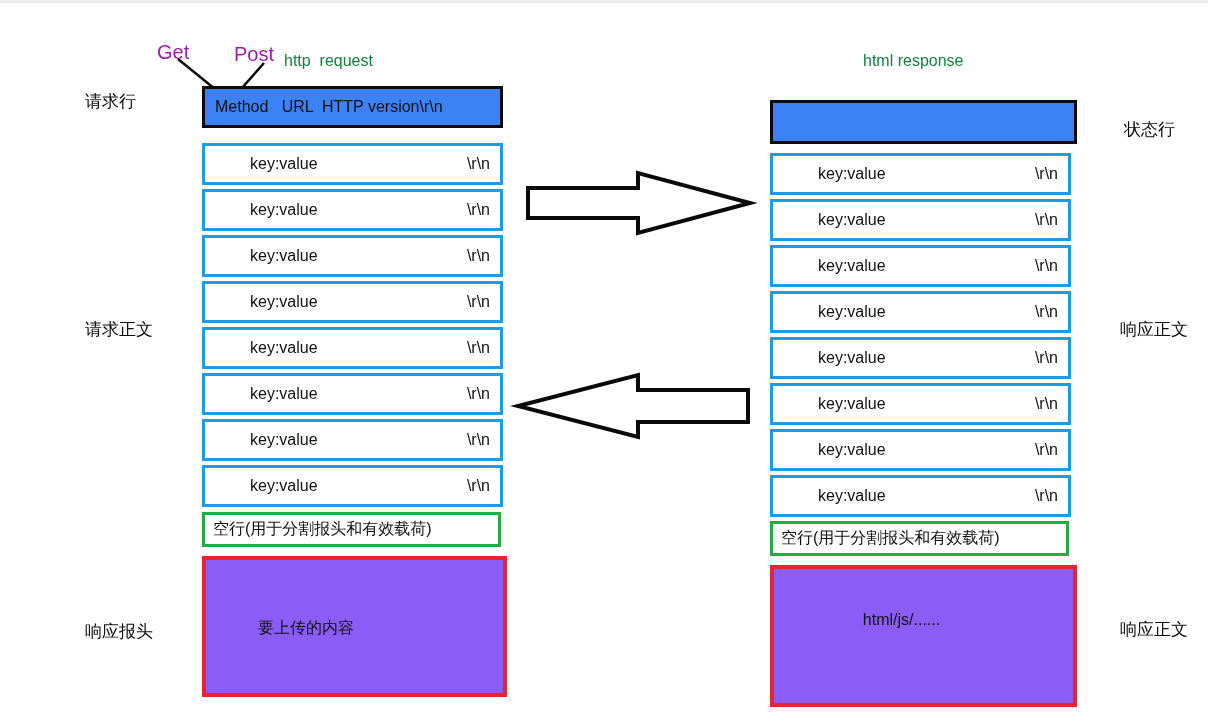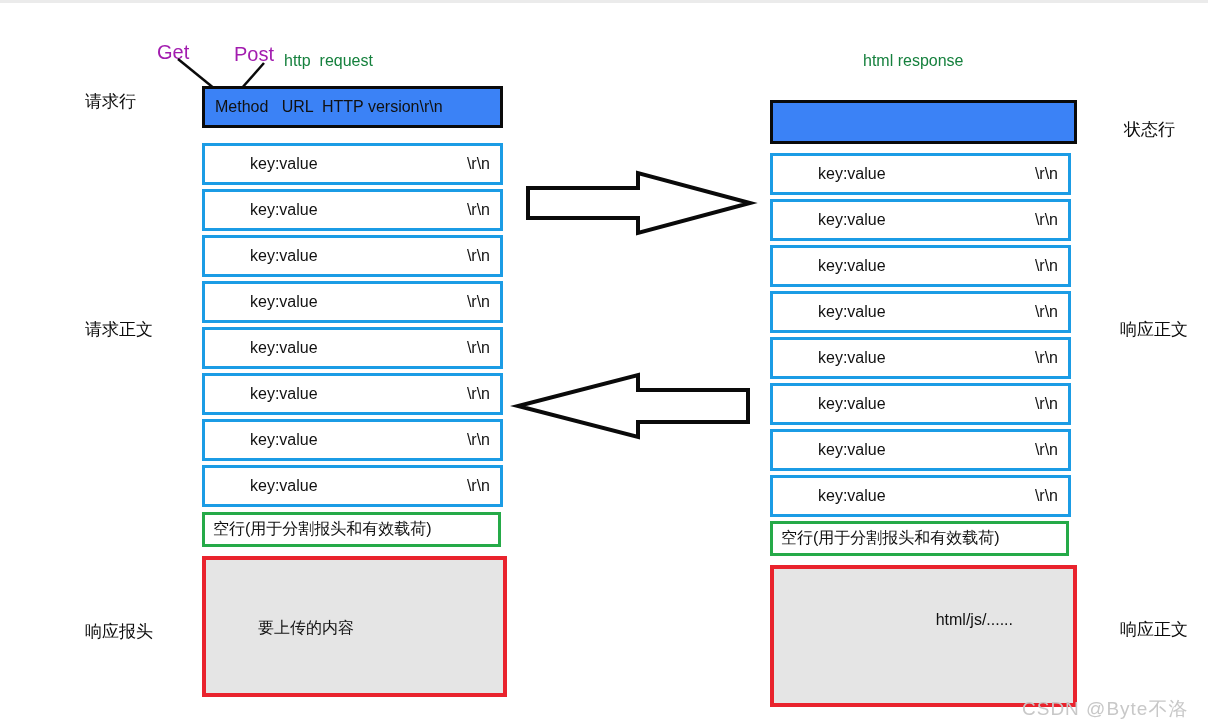--- a/index.html
+++ b/index.html
@@ -26,21 +26,21 @@
     font-size:16px;padding:0;box-sizing:content-box;
   }
   .hrow .k{padding-left:45px;}
   .hrow .c{padding-right:10px;}
   .green-box{
     position:absolute;border:3px solid #25aa48;background:#fff;width:293px;height:29px;
     display:flex;align-items:center;font-size:16px;
   }
   .green-box .gb-text{padding-left:8px;white-space:nowrap;}
   .red-box{
-    position:absolute;border:4px solid #e9232d;background:#e5e5e5;font-size:16px;
+    position:absolute;border:4px solid #e9232d;background:#8b5cf6;font-size:16px;
   }
   .connectors{position:absolute;}
   .connectors line{stroke:#0a0a0a;stroke-width:2.5;}
   .arrow-svg{position:absolute;}
   .arrow-svg polygon{fill:#ffffff;stroke:#0a0a0a;stroke-width:4;stroke-linejoin:miter;}
   .watermark{position:absolute;font-size:19px;color:#c8c8c8;letter-spacing:1px;z-index:5;white-space:nowrap;}
 </style>
 </head>
 <body>
 
@@ -158,20 +158,19 @@
       </div>
     </div>
 
   <div class="lbl" style="left:1120px;top:318px">响应正文</div>
 
   <div class="green-box" style="left:770px;top:521px">
     <span class="gb-text">空行(用于分割报头和有效载荷)</span>
   </div>
 
   <div class="red-box" style="left:770px;top:565px;width:299px;height:134px">
-    <div style="padding:42px 60px 0 16px;text-align:right;">html/js/......</div>
+    <div style="padding:42px 60px 0 16px;text-align:center;">html/js/......</div>
   </div>
 
   <div class="lbl" style="left:1120px;top:618px">响应正文</div>
 
-  <div class="watermark" style="left:1022px;top:696px">CSDN @Byte不洛</div>
 
 </div>
 
 </body></html>

